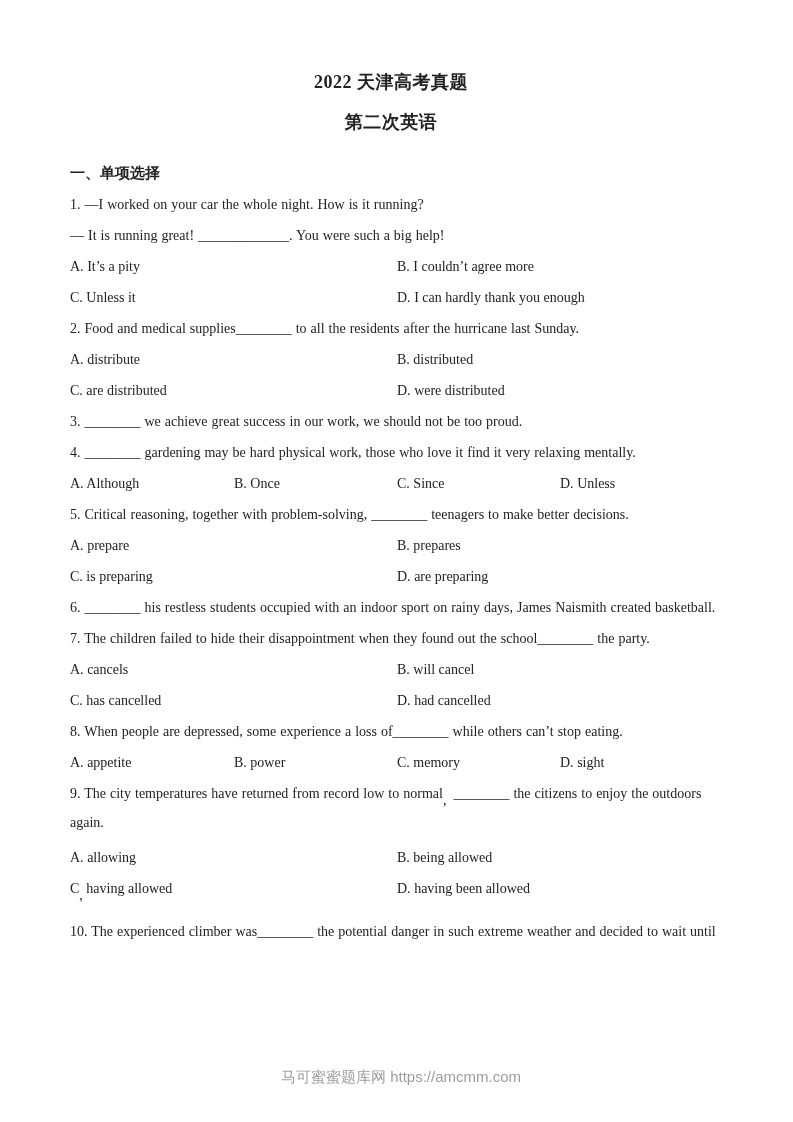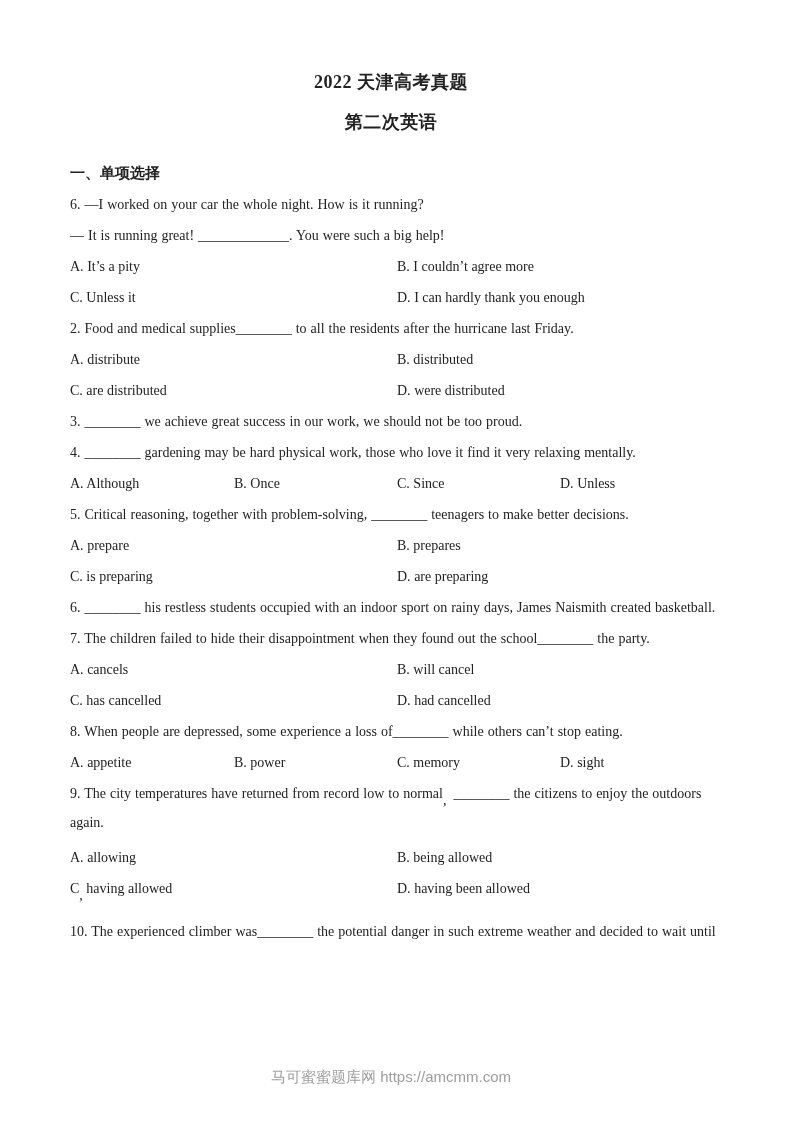--- a/index.html
+++ b/index.html
@@ -44,50 +44,50 @@
   .cols2{grid-template-columns:327px 1fr;}
   .cols4{grid-template-columns:164px 163px 163px 1fr;}
   .opt{white-space:nowrap;}
   .drop{position:relative;top:7px;}
   .gap{padding-left:7px;}
   p.wrap-extra{margin-top:14px;}
   .opt-row.row-extra{margin-top:20px;}
   .q10-gap p.line{margin-top:28px;}
   .footer{
     position:absolute;
-    top:1068px;left:0;width:100%;
+    top:1068px;left:10px;width:100%;
     text-align:center;
     font-family:"Liberation Sans","DejaVu Sans",sans-serif;
     font-size:15px;line-height:18px;
     color:#9d9d9d;
   }
 </style>
 </head>
 <body>
 
 <div class="page">
   <div class="content">
     <h1 class="title">2022 天津高考真题</h1>
     <h2 class="subtitle">第二次英语</h2>
     <h3 class="section">一、单项选择</h3>
     <div id="questions">
         <div class="q-block">
-          <p class="line stem">6. —I worked on your car the whole night. How is it running?</p>
+          <p class="line stem">1. —I worked on your car the whole night. How is it running?</p>
           <p class="line stem">— It is running great! _____________. You were such a big help!</p>
           <div class="opt-row cols2">
             <span class="opt"><span class="lab">A.</span> <span>It’s a pity</span></span>
             <span class="opt"><span class="lab">B.</span> <span>I couldn’t agree more</span></span>
           </div>
           <div class="opt-row cols2">
             <span class="opt"><span class="lab">C.</span> <span>Unless it</span></span>
             <span class="opt"><span class="lab">D.</span> <span>I can hardly thank you enough</span></span>
           </div>
         </div>
         <div class="q-block">
-          <p class="line stem">2. Food and medical supplies________ to all the residents after the hurricane last Friday.</p>
+          <p class="line stem">2. Food and medical supplies________ to all the residents after the hurricane last Sunday.</p>
           <div class="opt-row cols2">
             <span class="opt"><span class="lab">A.</span> <span>distribute</span></span>
             <span class="opt"><span class="lab">B.</span> <span>distributed</span></span>
           </div>
           <div class="opt-row cols2">
             <span class="opt"><span class="lab">C.</span> <span>are distributed</span></span>
             <span class="opt"><span class="lab">D.</span> <span>were distributed</span></span>
           </div>
         </div>
         <div class="q-block">

